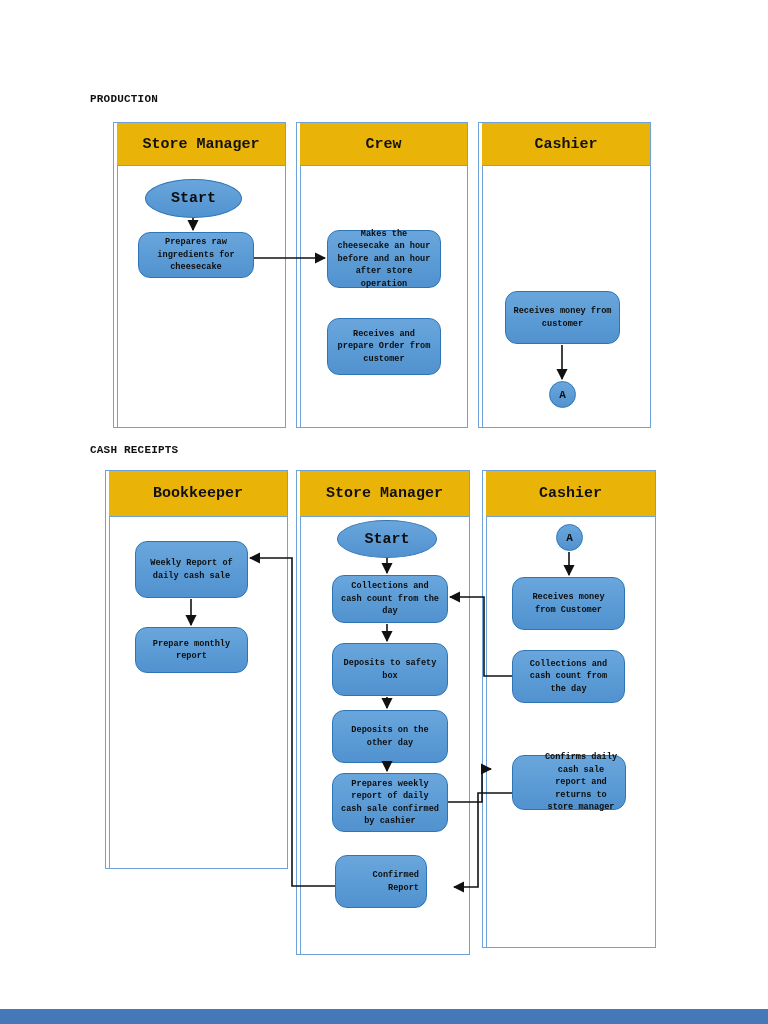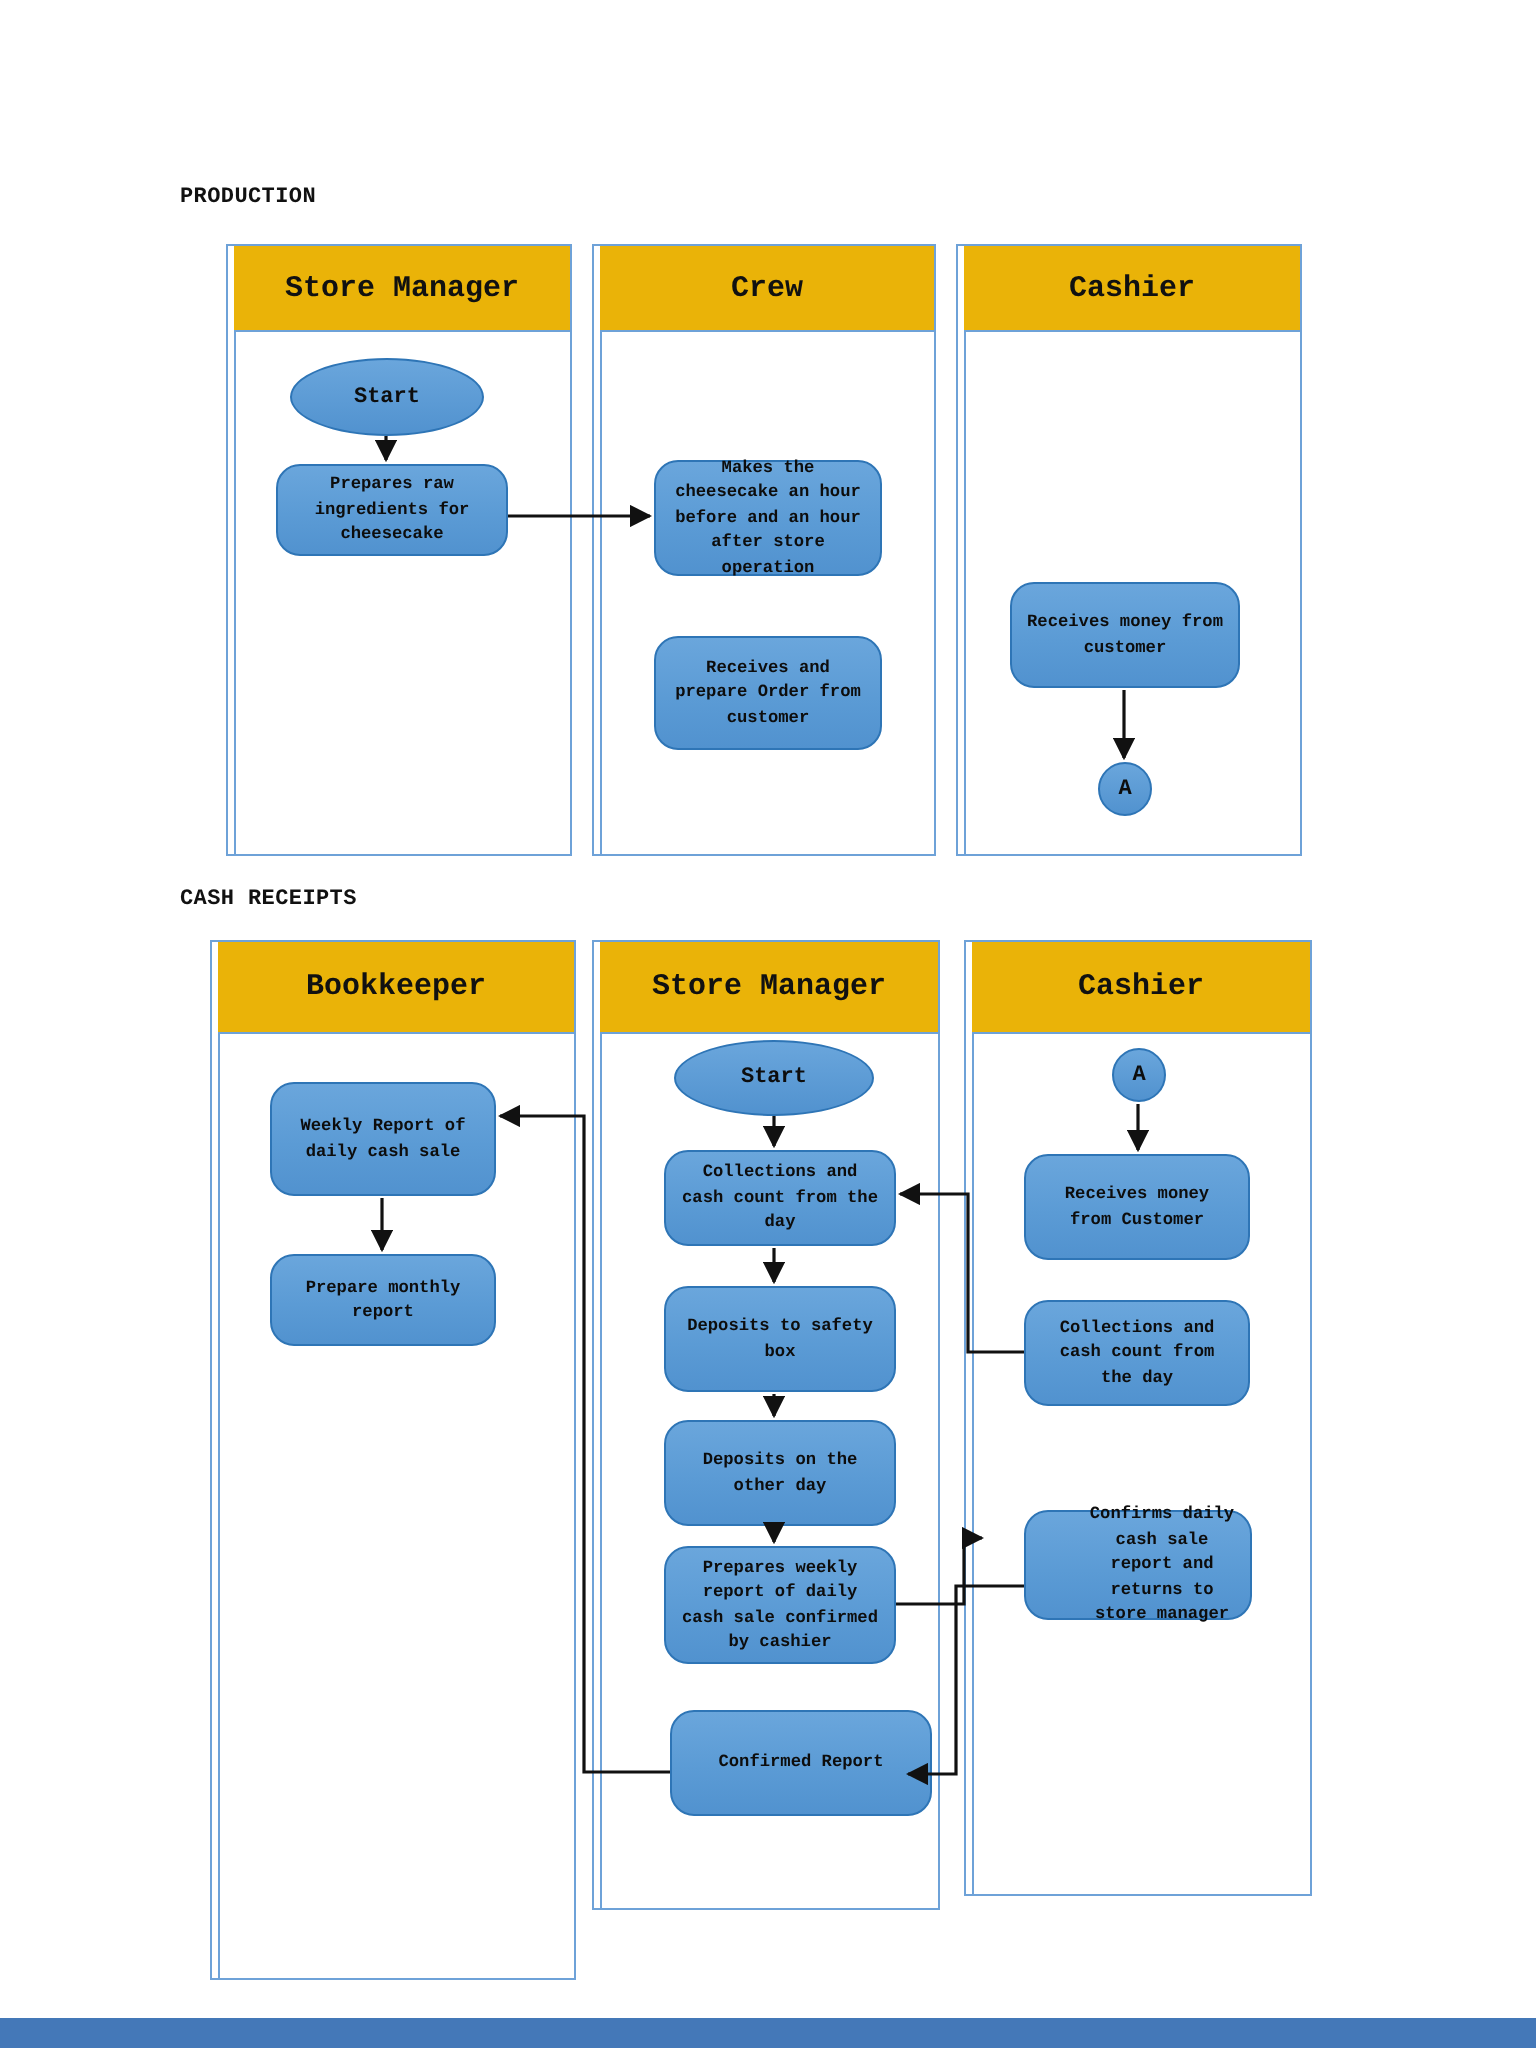--- a/index.html
+++ b/index.html
@@ -27,21 +27,21 @@
     border:1.8px solid #2e75b6;
     display:flex;align-items:center;justify-content:center;text-align:center;
     font-size:8.6px;font-weight:bold;line-height:1.45;color:#0d0d0d;
     padding:3px 7px;
   }
   .ellipse{
     position:absolute;box-sizing:border-box;border-radius:50%;
     background:linear-gradient(180deg,#6aa6dc,#5192cf);
     border:1.8px solid #2e75b6;
     display:flex;align-items:center;justify-content:center;
-    font-size:11px;font-weight:bold;color:#0d0d0d;
+    font-size:15px;font-weight:bold;color:#0d0d0d;
   }
   .circle-connector{
     position:absolute;box-sizing:border-box;border-radius:50%;
     background:linear-gradient(180deg,#6aa6dc,#5192cf);
     border:1.6px solid #2e75b6;
     display:flex;align-items:center;justify-content:center;
     font-size:11px;font-weight:bold;color:#0d0d0d;
   }
   #arrow-layer{position:absolute;left:0;top:0;pointer-events:none;}
   #bottom-bar{position:absolute;left:0;right:0;bottom:0;height:15px;}
@@ -65,39 +65,39 @@
 
   <div class="ellipse" style="left:145px;top:179px;width:97px;height:39px;">Start</div>
   <div class="node" style="left:138px;top:232px;width:116px;height:46px;">Prepares raw ingredients for cheesecake</div>
   <div class="node" style="left:327px;top:230px;width:114px;height:58px;">Makes the cheesecake an hour before and an hour after store operation</div>
   <div class="node" style="left:327px;top:318px;width:114px;height:57px;">Receives and prepare Order from customer</div>
   <div class="node" style="left:505px;top:291px;width:115px;height:53px;">Receives money from customer</div>
   <div class="circle-connector" style="left:549px;top:381px;width:27px;height:27px;">A</div>
 
   <div class="section-title" style="left:90px;top:444px;">CASH RECEIPTS</div>
 
-  <div class="lane" style="left:105px;top:470px;width:183px;height:520px;">
+  <div class="lane" style="left:105px;top:470px;width:183px;height:399px;">
     <div class="lane-header" style="height:46px;">Bookkeeper</div>
   </div>
   <div class="lane" style="left:296px;top:470px;width:174px;height:485px;">
     <div class="lane-header" style="height:46px;">Store Manager</div>
   </div>
   <div class="lane" style="left:482px;top:470px;width:174px;height:478px;">
     <div class="lane-header" style="height:46px;">Cashier</div>
   </div>
 
   <div class="node" style="left:135px;top:541px;width:113px;height:57px;">Weekly Report of daily cash sale</div>
   <div class="node" style="left:135px;top:627px;width:113px;height:46px;">Prepare monthly report</div>
 
   <div class="ellipse" style="left:337px;top:520px;width:100px;height:38px;">Start</div>
   <div class="node" style="left:332px;top:575px;width:116px;height:48px;">Collections and cash count from the day</div>
   <div class="node" style="left:332px;top:643px;width:116px;height:53px;">Deposits to safety box</div>
   <div class="node" style="left:332px;top:710px;width:116px;height:53px;">Deposits on the other day</div>
   <div class="node" style="left:332px;top:773px;width:116px;height:59px;">Prepares weekly report of daily cash sale confirmed by cashier</div>
-  <div class="node" style="left:335px;top:855px;width:131px;height:53px;text-align:right;">Confirmed Report</div>
+  <div class="node" style="left:335px;top:855px;width:92px;height:53px;text-align:right;">Confirmed Report</div>
 
   <div class="circle-connector" style="left:556px;top:524px;width:27px;height:27px;">A</div>
   <div class="node" style="left:512px;top:577px;width:113px;height:53px;">Receives money from Customer</div>
   <div class="node" style="left:512px;top:650px;width:113px;height:53px;">Collections and cash count from the day</div>
   <div class="node" style="left:512px;top:755px;width:114px;height:55px;padding-left:31px;">Confirms daily cash sale report and returns to store manager</div>
 
   <svg id="arrow-layer" width="768" height="1024" viewBox="0 0 768 1024">
     <defs>
       <marker id="ah" viewBox="0 0 10 10" refX="9" refY="5" markerWidth="7" markerHeight="7" orient="auto-start-reverse">
         <path d="M0,0 L10,5 L0,10 z" fill="#111111"></path>

